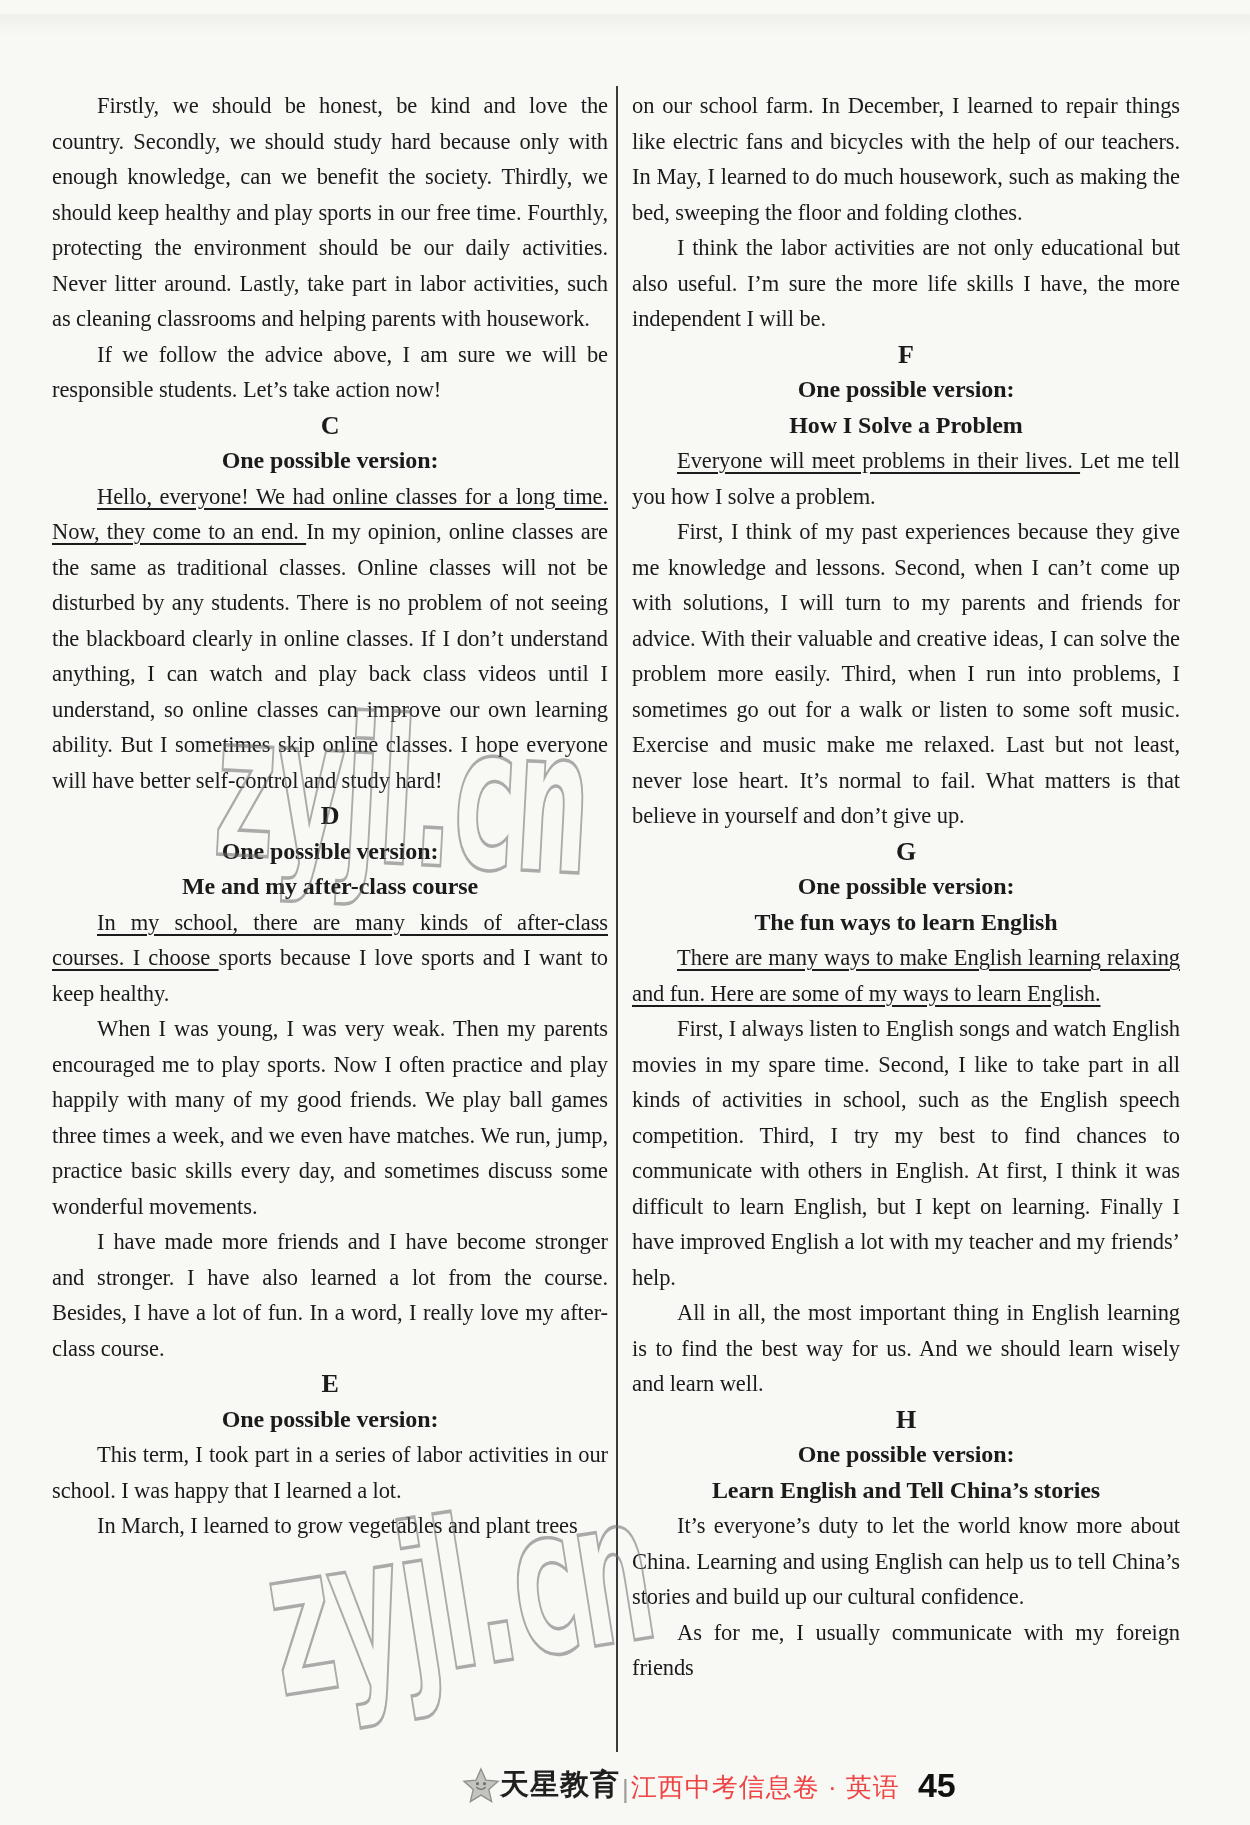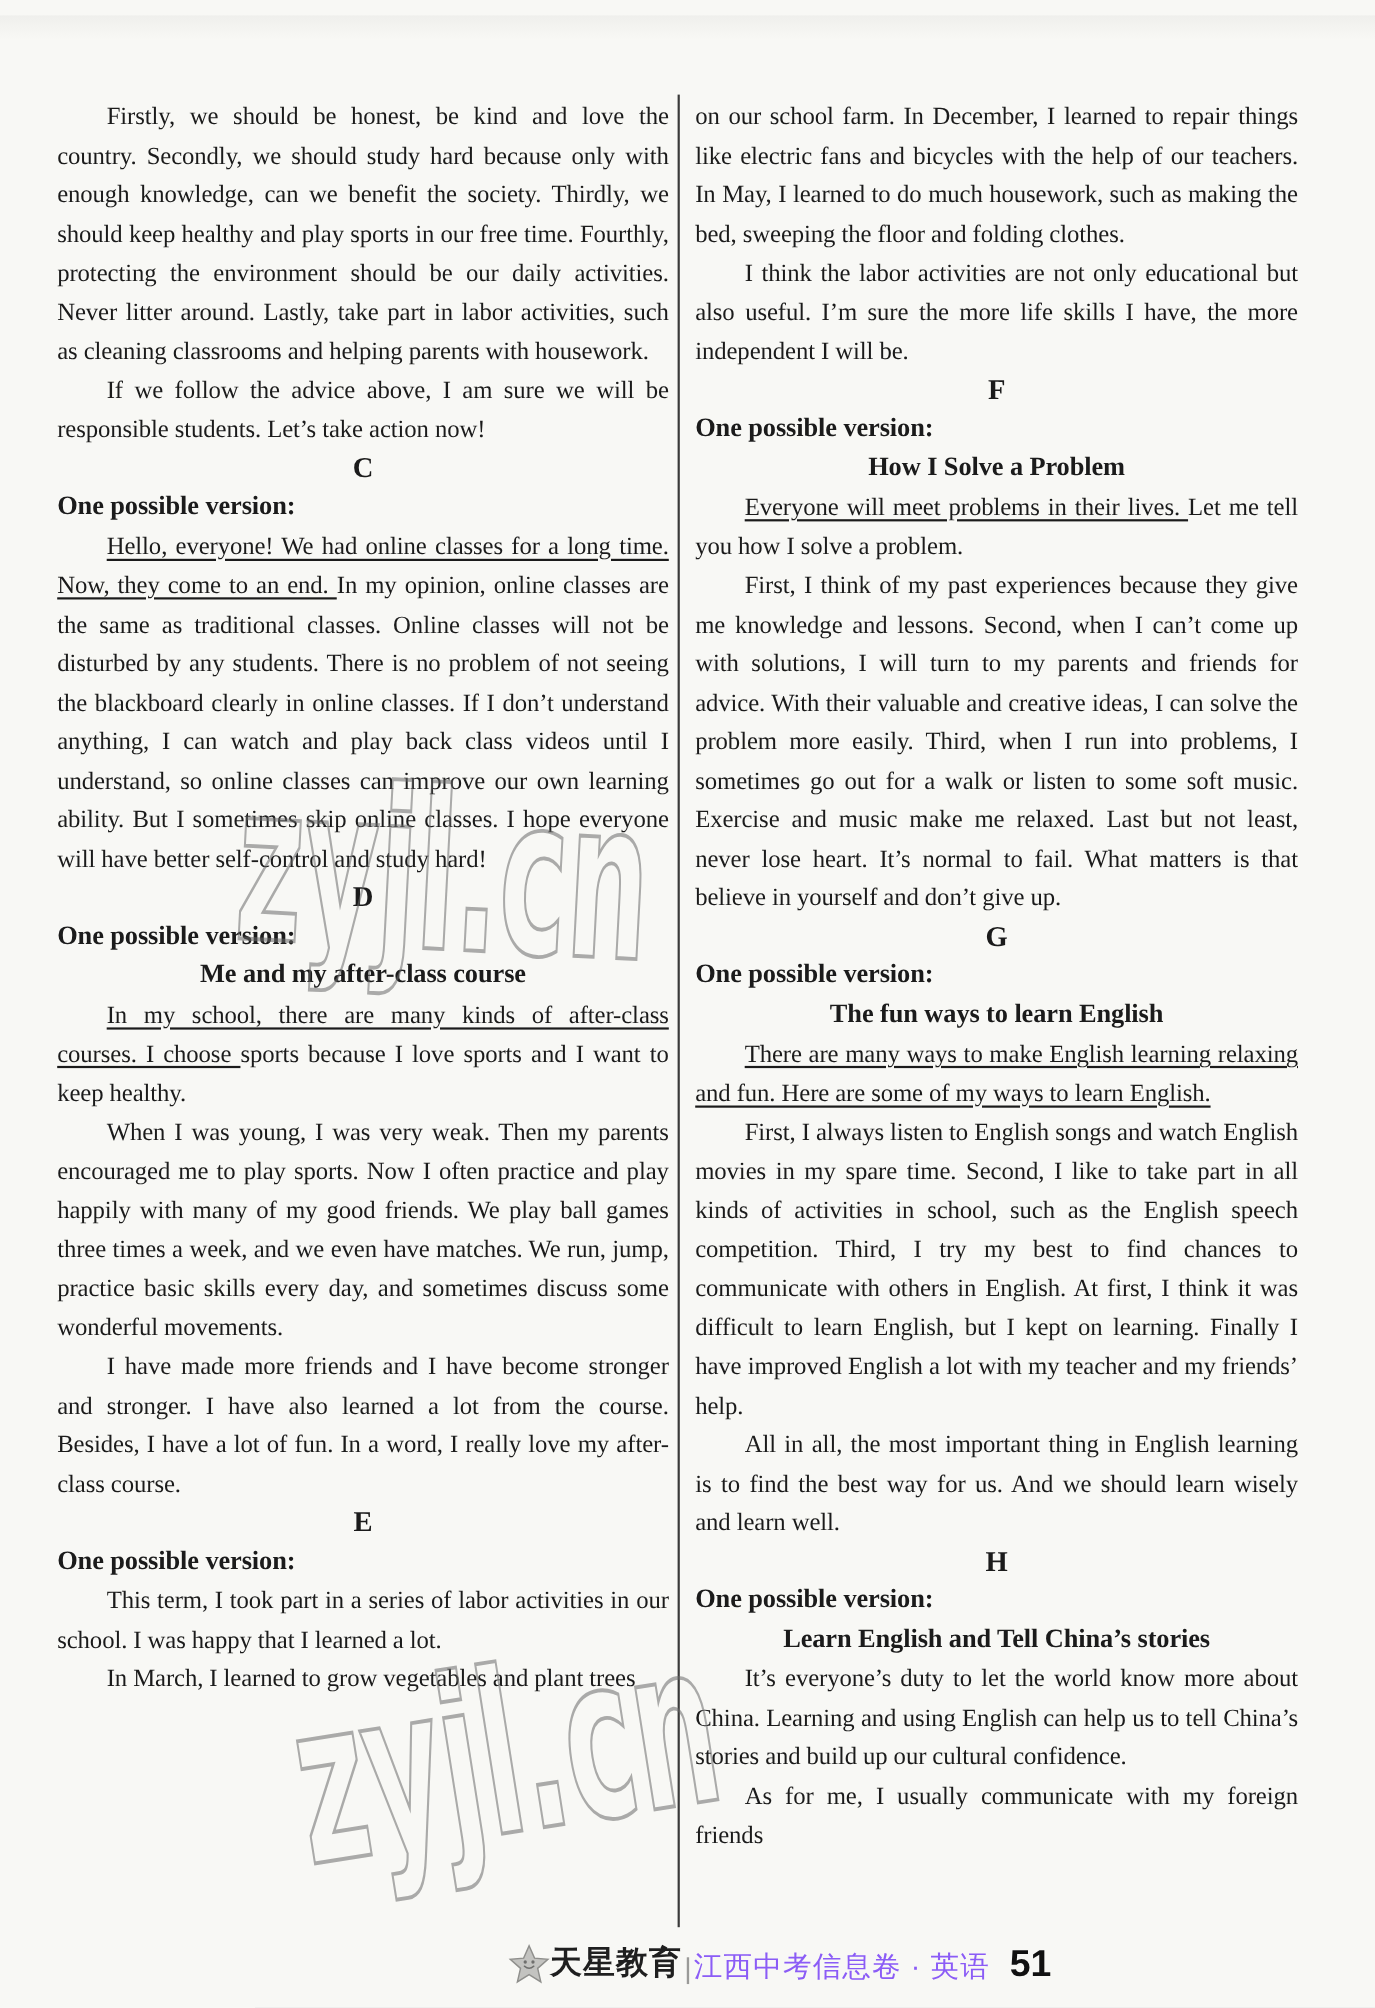--- a/index.html
+++ b/index.html
@@ -28,21 +28,21 @@
   .divider{
     position:absolute;left:616px;top:86px;width:2px;height:1666px;
     background:#3a3a3a;
   }
   p.para{margin:0;text-indent:2em;}
   p.para.cont{text-indent:0;}
   .sec{
     text-align:center;font-weight:bold;font-size:26px;line-height:35.5px;
   }
   .opv{
-    font-weight:bold;font-size:24px;line-height:35.5px;text-align:left;
+    font-weight:bold;font-size:24px;line-height:35.5px;text-align:center;
   }
   .essay-title{
     text-align:center;font-weight:bold;font-size:24px;line-height:35.5px;
   }
   .u{
     text-decoration:underline;
     text-underline-offset:4px;
     text-decoration-thickness:1.5px;
   }
   .watermark{
@@ -65,21 +65,21 @@
     transform:rotate(-9deg) scaleX(0.52);
   }
   .footer{
     position:absolute;left:462px;top:1744px;
     display:flex;align-items:flex-end;gap:0;
     font-family:"Liberation Sans", sans-serif;
     white-space:nowrap;
   }
   .footer .brand{font-weight:bold;font-size:29px;color:#1f1f1f;letter-spacing:1px;}
   .footer .fdiv{font-size:26px;color:#9a9a98;margin:0 2px;font-weight:normal;}
-  .footer .series{font-size:26px;color:#8b5cf6;letter-spacing:1px;margin-top:26px;}
+  .footer .series{font-size:26px;color:#ef4444;letter-spacing:1px;margin-top:26px;}
   .footer .pageno{font-weight:bold;font-size:34px;color:#111;margin-left:18px;
     font-family:"Liberation Sans", sans-serif;}
 </style>
 </head>
 <body>
 
 <div class="page">
   <div class="top-band"></div>
 
   <div class="col col-left" id="col-left">
@@ -129,15 +129,15 @@
       <svg width="38" height="38" viewBox="0 0 40 40">
         <path d="M20 2 L25.2 13.8 L38 15 L28.2 23.6 L31.2 36.5 L20 29.6 L8.8 36.5 L11.8 23.6 L2 15 L14.8 13.8 Z" fill="#c3c3c0" stroke="#8f8f8c" stroke-width="1.4"></path>
         <circle cx="16.3" cy="17.5" r="1.6" fill="#6f6f6d"></circle>
         <circle cx="23.7" cy="17.5" r="1.6" fill="#6f6f6d"></circle>
         <path d="M15.5 21.5 Q20 25.5 24.5 21.5" fill="none" stroke="#6f6f6d" stroke-width="1.4" stroke-linecap="round"></path>
       </svg>
     </span>
     <span class="brand">天星教育</span>
     <span class="fdiv">|</span>
     <span class="series">江西中考信息卷 · 英语</span>
-    <span class="pageno">51</span>
+    <span class="pageno">45</span>
   </div>
 </div>
 
 </body></html>

